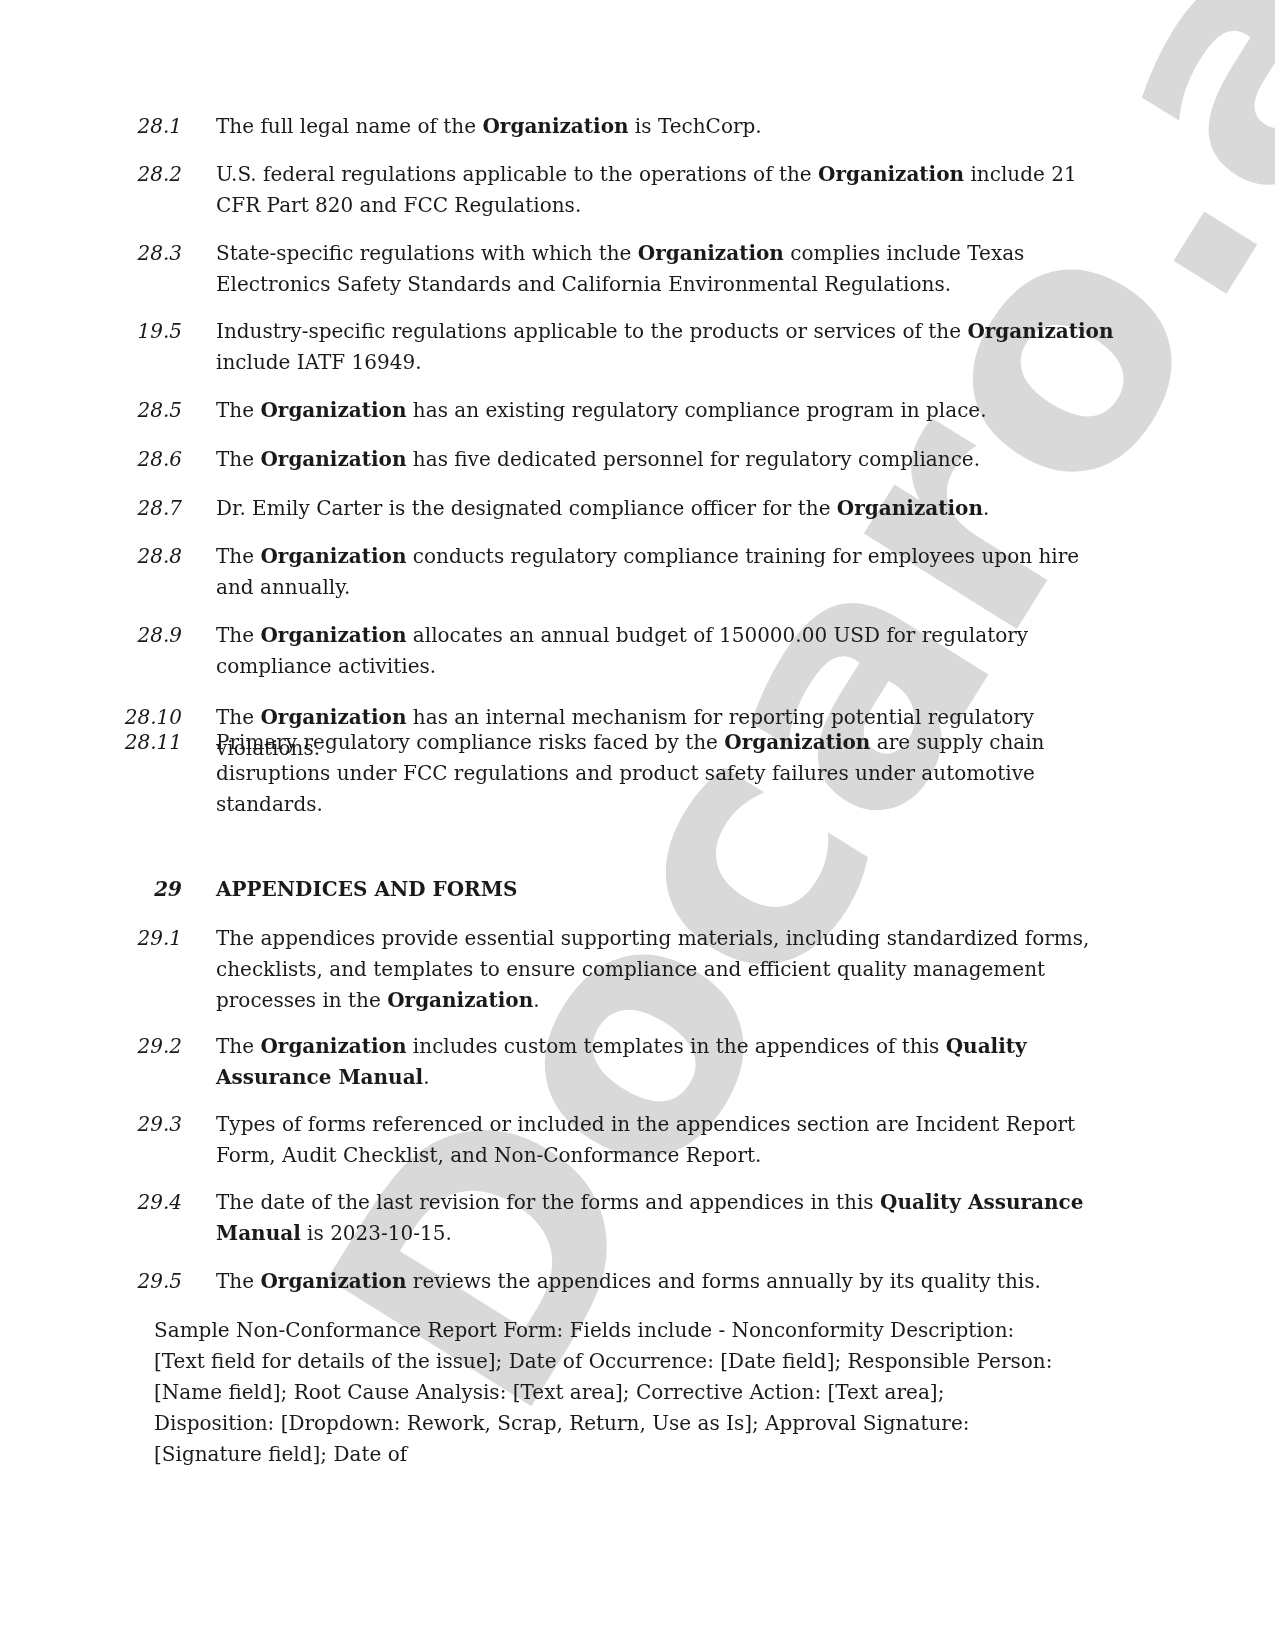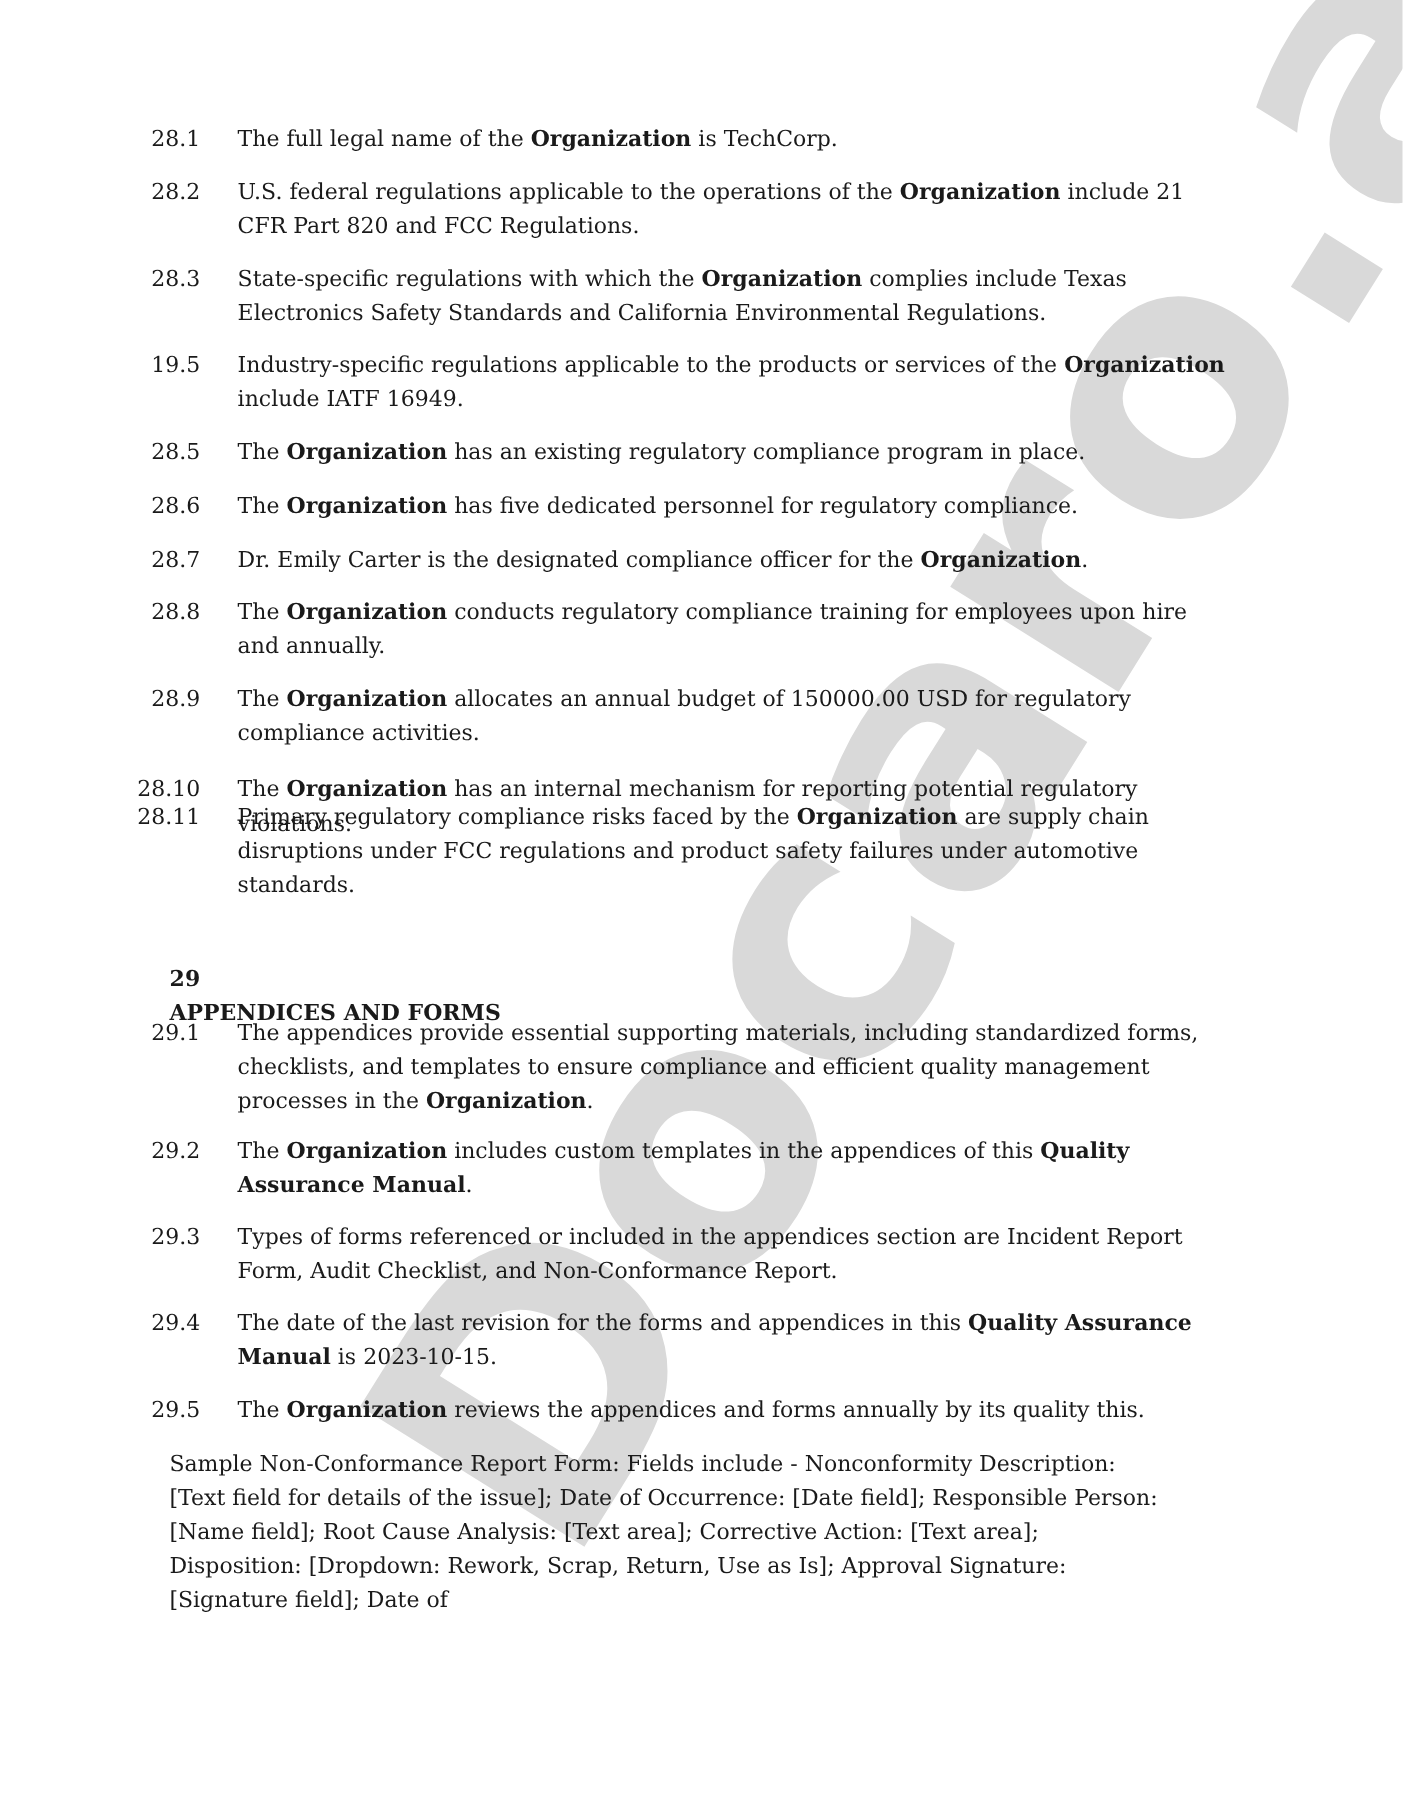--- a/index.html
+++ b/index.html
@@ -5,23 +5,23 @@
   html, body { margin: 0; padding: 0; background: #ffffff; }
   body { width: 1275px; height: 1650px; position: relative; overflow: hidden;
          font-family: "DejaVu Serif", "Liberation Serif", serif; color: #1a1a1a; }
   .page { position: absolute; left: 0; top: 0; width: 1275px; height: 1650px; }
   .watermark { position: absolute; left: 160px; top: 740px; width: 1100px; text-align: center;
        font-family: "DejaVu Sans", "Liberation Sans", sans-serif; font-weight: bold;
        font-size: 330px; color: #d9d9d9; transform: rotate(-58deg); transform-origin: center center;
        z-index: 0; line-height: 1; white-space: nowrap; pointer-events: none; }
   .content { position: absolute; left: 0; top: 0; width: 1275px; z-index: 1; }
   .item { position: absolute; left: 120px; width: 1000px; font-size: 20px; line-height: 31px; display: flex; }
-  .num { width: 62px; text-align: right; flex: none; }
+  .num { width: 62px; text-align: right; flex: none; font-style: italic; }
   .txt { margin-left: 34px; width: 910px; }
-  .heading { font-weight: bold; flex-direction: column; }
+  .heading { font-weight: bold; }
   b { font-weight: bold; }
 </style>
 </head>
 <body>
 
 <div class="page">
   <div class="watermark">Docaro.ai</div>
 
   <div class="content">
 

